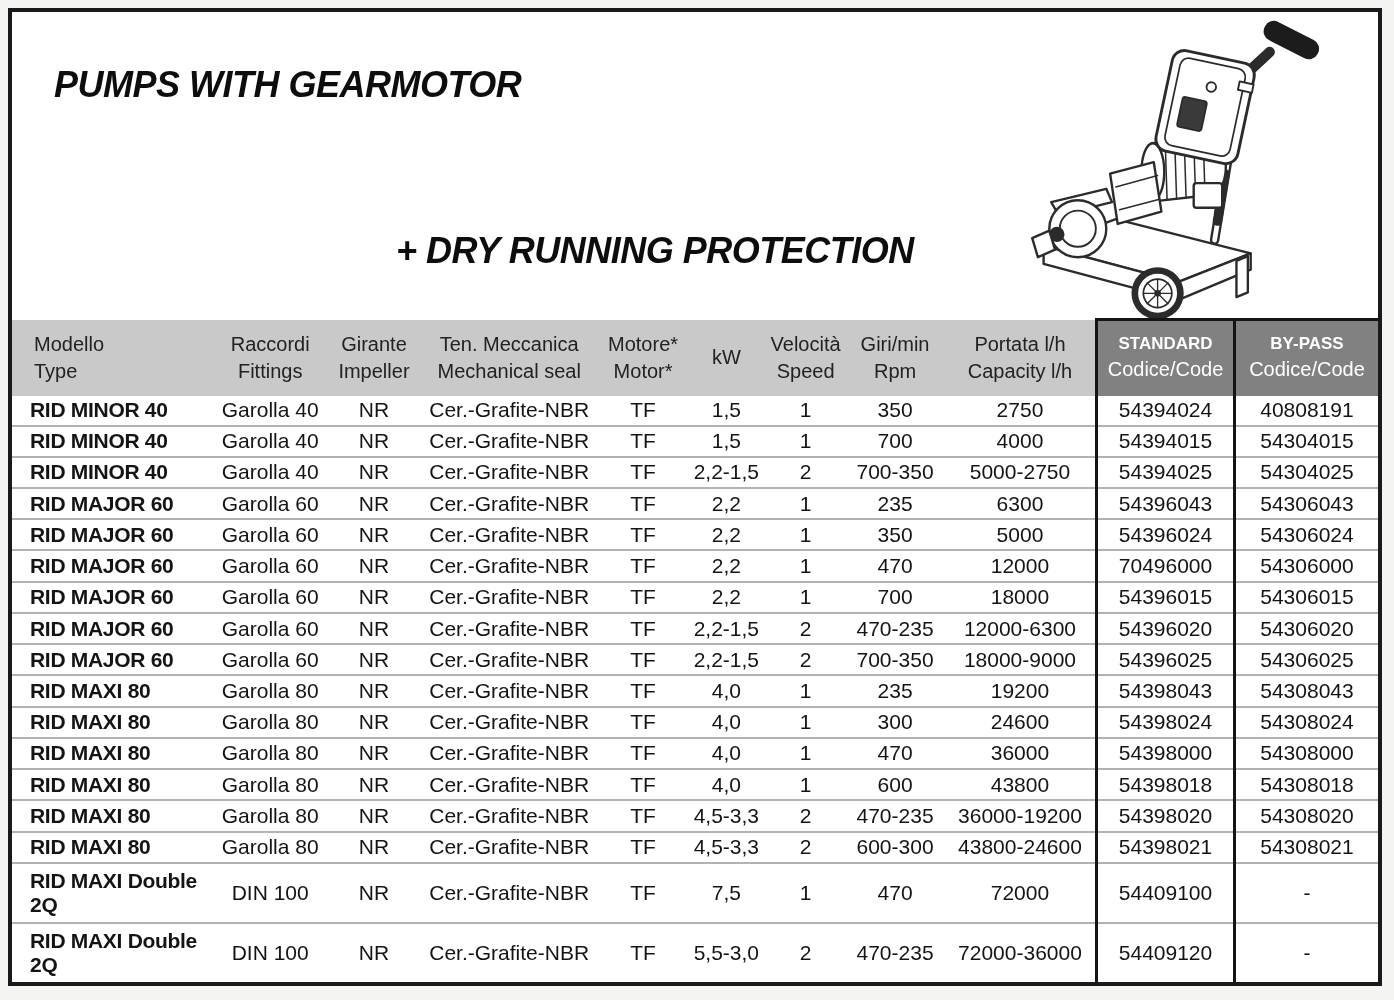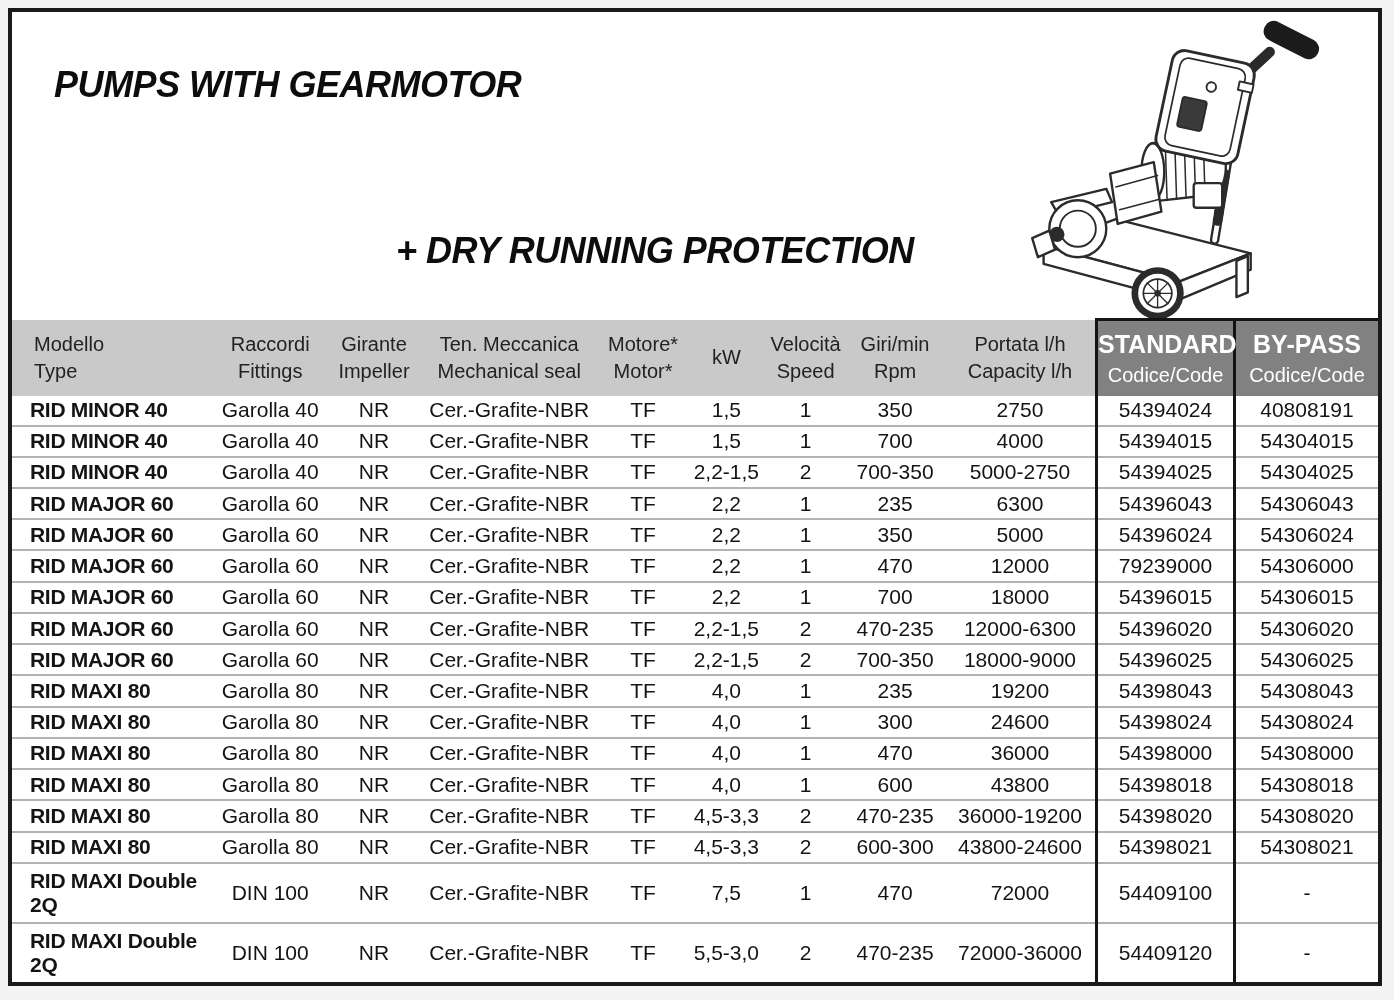--- a/index.html
+++ b/index.html
@@ -30,21 +30,21 @@
   th{
     background:#c9c9c9;color:#222;font-weight:normal;font-size:20px;
     vertical-align:middle;text-align:center;padding:0;
   }
   th .h1,th .h2{line-height:1.35;}
   th.first{text-align:left;padding-left:22px;}
   th.dark{
     background:#818181;color:#ffffff;
     border-left:3px solid #141414;border-top:3px solid #141414;
   }
-  th.dark .h1{font-weight:bold;font-size:25px;}
+  th.dark .h1{font-weight:bold;font-size:17px;}
   td{
     font-size:21px;color:#141414;text-align:center;padding:0;
     border-top:2px solid #b3b3b3;background:#ffffff;vertical-align:middle;
   }
   tbody tr:first-child td{border-top:none;}
   td.model{text-align:left;padding-left:18px;font-weight:bold;letter-spacing:-0.3px;}
   td.dark-col{border-left:3px solid #141414;}
 </style>
 </head>
 <body>
@@ -237,21 +237,21 @@
           <tr>
             <td class="model">RID MAJOR 60</td>
             <td>Garolla 60</td>
             <td>NR</td>
             <td>Cer.-Grafite-NBR</td>
             <td>TF</td>
             <td>2,2</td>
             <td>1</td>
             <td>470</td>
             <td>12000</td>
-            <td class="dark-col">79239000</td>
+            <td class="dark-col">70496000</td>
             <td class="dark-col">54306000</td>
           </tr>
           <tr>
             <td class="model">RID MAJOR 60</td>
             <td>Garolla 60</td>
             <td>NR</td>
             <td>Cer.-Grafite-NBR</td>
             <td>TF</td>
             <td>2,2</td>
             <td>1</td>

